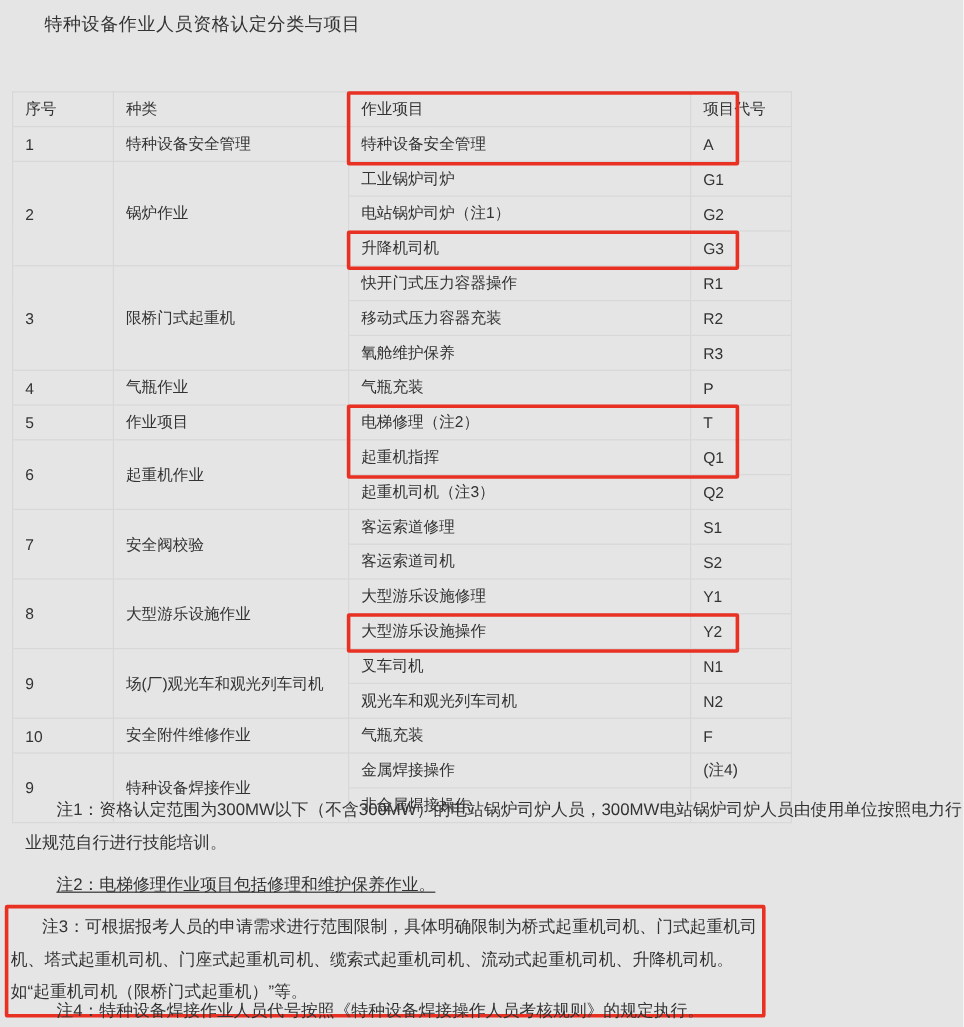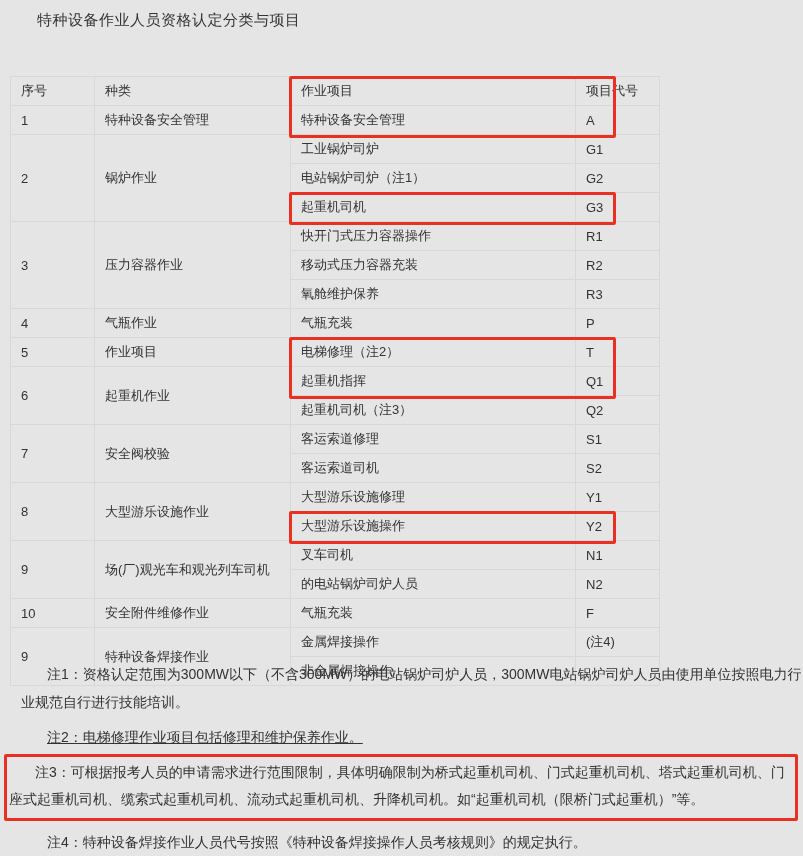--- a/index.html
+++ b/index.html
@@ -43,21 +43,21 @@
   }
   .note{
     position:absolute;left:21px;width:790px;
     font-size:14px;line-height:28px;color:#333333;
     text-indent:26px;
   }
   .note-1{top:660px;}
   .note-2{top:723px;text-decoration:underline;}
   .note-4{top:828px;}
   .note-3-box{
-    position:absolute;left:4px;top:754px;width:794px;
+    position:absolute;left:4px;top:754px;width:634px;
     border:3px solid #e93123;border-radius:2px;
     box-sizing:border-box;
     padding:2px 2px 5px 2px;
   }
   .note-3-box .note-inner{
     font-size:14px;line-height:27px;color:#333333;text-indent:26px;
   }
 </style>
 </head>
 <body>
@@ -92,26 +92,26 @@
           <td rowspan="3">2</td>
           <td rowspan="3">锅炉作业</td>
           <td>工业锅炉司炉</td>
           <td>G1</td>
         </tr>
         <tr>
           <td>电站锅炉司炉（注1）</td>
           <td>G2</td>
         </tr>
         <tr>
-          <td>起重机司机</td>
+          <td>升降机司机</td>
           <td>G3</td>
         </tr>
         <tr>
           <td rowspan="3">3</td>
-          <td rowspan="3">压力容器作业</td>
+          <td rowspan="3">限桥门式起重机</td>
           <td>快开门式压力容器操作</td>
           <td>R1</td>
         </tr>
         <tr>
           <td>移动式压力容器充装</td>
           <td>R2</td>
         </tr>
         <tr>
           <td>氧舱维护保养</td>
           <td>R3</td>
@@ -158,21 +158,21 @@
           <td>大型游乐设施操作</td>
           <td>Y2</td>
         </tr>
         <tr>
           <td rowspan="2">9</td>
           <td rowspan="2">场(厂)观光车和观光列车司机</td>
           <td>叉车司机</td>
           <td>N1</td>
         </tr>
         <tr>
-          <td>的电站锅炉司炉人员</td>
+          <td>观光车和观光列车司机</td>
           <td>N2</td>
         </tr>
         <tr>
           <td rowspan="1">10</td>
           <td rowspan="1">安全附件维修作业</td>
           <td>气瓶充装</td>
           <td>F</td>
         </tr>
         <tr>
           <td rowspan="2">9</td>

